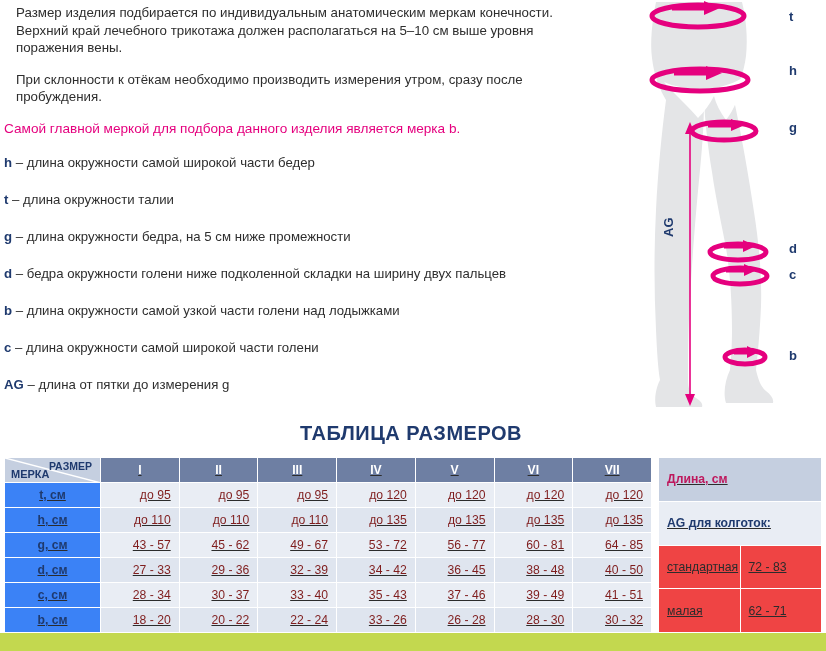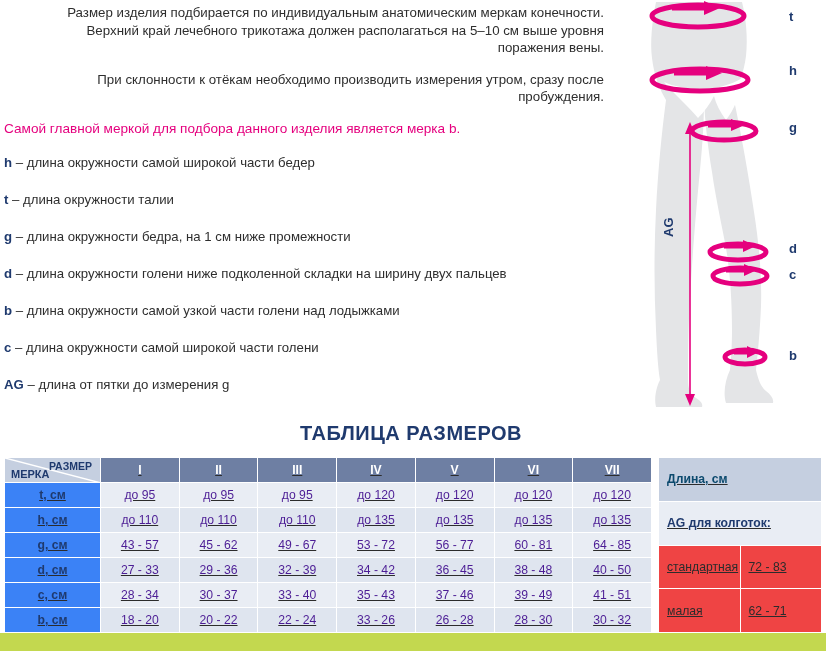--- a/index.html
+++ b/index.html
@@ -22,21 +22,20 @@
     position: absolute;
     left: 4px;
     top: 4px;
     width: 600px;
   }
   .para {
     font-size: 13.3px;
     line-height: 17.5px;
     color: #2e2e2e;
     margin: 0 0 14px 12px;
-    text-align: right;
   }
   .highlight {
     font-size: 13.6px;
     line-height: 18px;
     color: #e5007e;
     margin: 2px 0 16px 0;
   }
   .legend-row {
     font-size: 13.2px;
     line-height: 18px;
@@ -129,38 +128,38 @@
     font-size: 12.5px;
   }
   .row-head {
     background: #3b82f6;
     color: #1f3a6e;
     font-weight: bold;
     text-align: center;
   }
   .cell {
     background: #e9edf4;
-    color: #4c1d95;
-    text-align: center;
+    color: #7f1d1d;
+    text-align: right;
   }
   .cell.alt { background: #dfe5ef; }
 
   .len-table {
     width: 164px;
     table-layout: fixed;
   }
   .len-table td {
     border: 1px solid #ffffff;
     font-size: 12.2px;
     height: 25px;
     padding: 0 8px;
   }
   .len-head {
     background: #c5cfe0;
-    color: #0c4a6e;
+    color: #be185d;
     font-weight: bold;
   }
   .len-sub {
     background: #e9edf4;
     color: #1f3a6e;
     font-weight: bold;
   }
   .len-cell { background: #ef4444; }
   .len-val { text-align: left; }
 
@@ -183,24 +182,24 @@
     <p class="para">При склонности к отёкам необходимо производить измерения утром, сразу после пробуждения.</p>
     <p class="highlight">Самой главной меркой для подбора данного изделия является мерка b.</p>
 
     <p class="legend-row">
       <span class="legend-key">h</span><span> – длина окружности самой широкой части бедер</span>
     </p>
     <p class="legend-row">
       <span class="legend-key">t</span><span> – длина окружности талии</span>
     </p>
     <p class="legend-row">
-      <span class="legend-key">g</span><span> – длина окружности бедра, на 1 см ниже промежности</span>
-    </p>
-    <p class="legend-row">
-      <span class="legend-key">d</span><span> – длина окружности голени ниже подколенной складки на ширину двух пальцев</span>
+      <span class="legend-key">g</span><span> – длина окружности бедра, на 5 см ниже промежности</span>
+    </p>
+    <p class="legend-row">
+      <span class="legend-key">d</span><span> – бедра окружности голени ниже подколенной складки на ширину двух пальцев</span>
     </p>
     <p class="legend-row">
       <span class="legend-key">b</span><span> – длина окружности самой узкой части голени над лодыжками</span>
     </p>
     <p class="legend-row">
       <span class="legend-key">c</span><span> – длина окружности самой широкой части голени</span>
     </p>
     <p class="legend-row ag-row">
       <span class="legend-key">AG</span><span> – длина от пятки до измерения g</span>
     </p>

